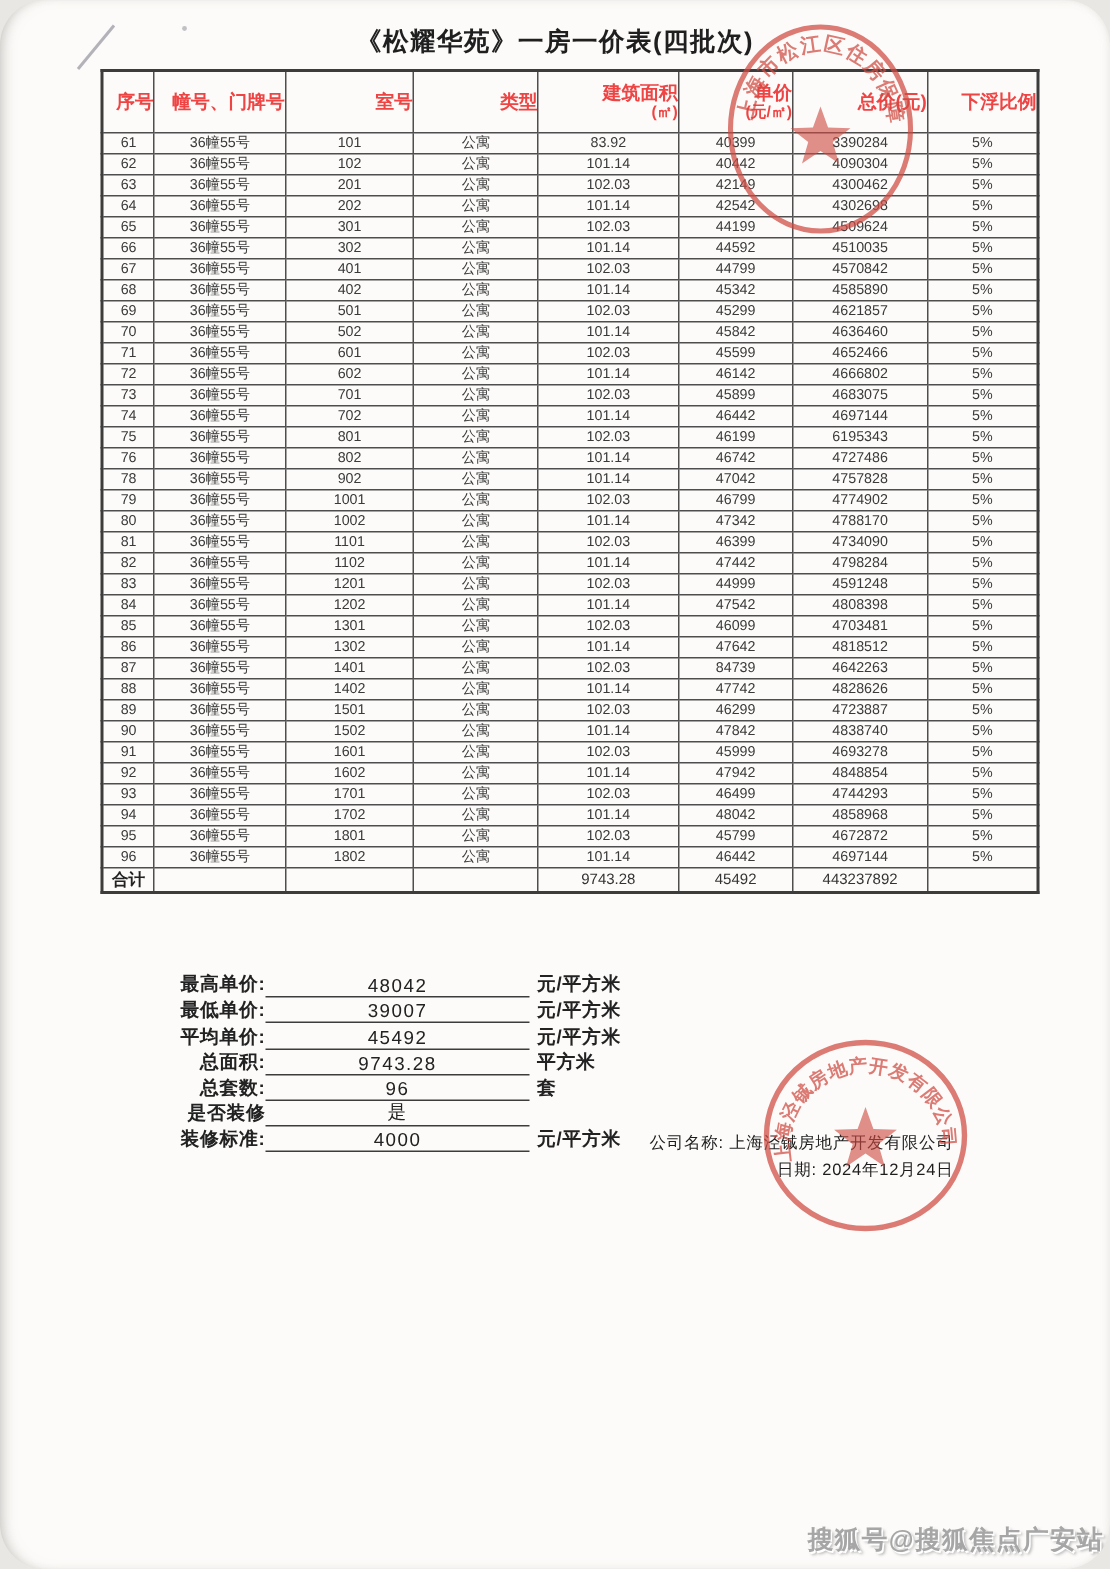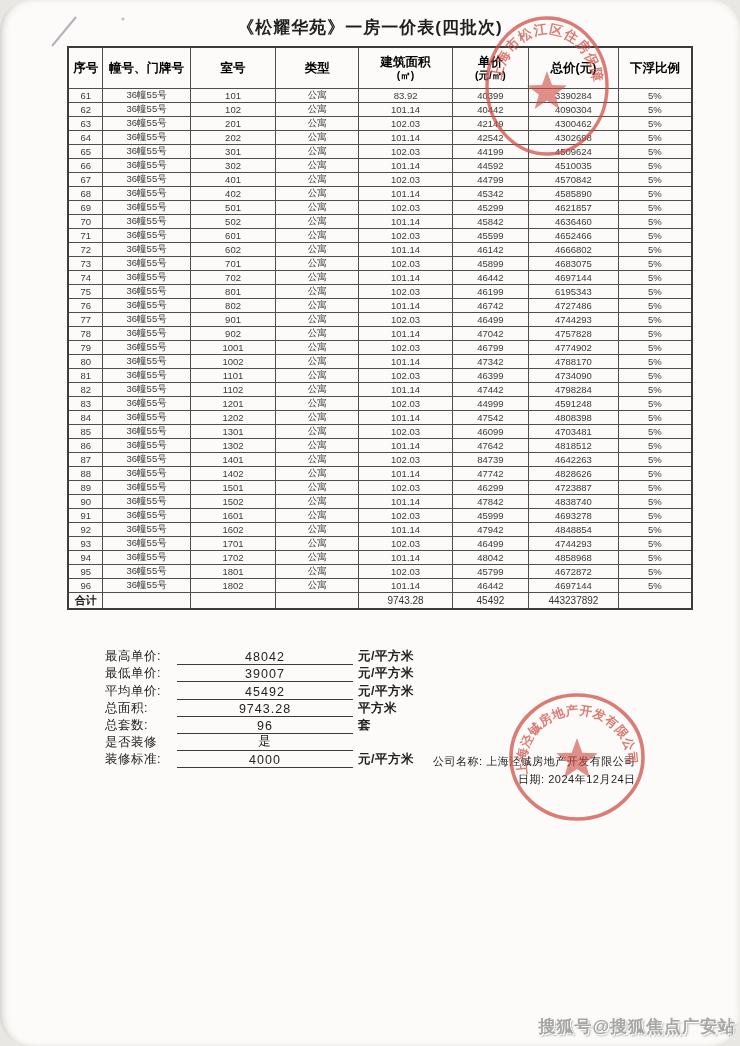--- a/index.html
+++ b/index.html
@@ -17,28 +17,28 @@
   }
   table.price {
     position:absolute; top:46px; left:67px; width:626px;
     border-collapse:collapse; table-layout:fixed;
     border:2px solid #3c3c3c;
   }
   table.price th, table.price td {
     border:1px solid #4e4e4e; text-align:center; vertical-align:middle;
     padding:0; overflow:hidden; white-space:nowrap;
   }
-  table.price th { height:41px; font-size:12.5px; font-weight:bold; color:#000000; line-height:1.15; }
+  table.price th { height:41px; font-size:12.5px; font-weight:bold; color:#ef4444; line-height:1.15;text-align:right; }
   table.price th .sub { font-size:10.5px; font-weight:bold; }
   table.price td { height:13.8px; font-size:9.5px; color:#3a3a3a; }
   tr.total-row td { height:16.5px; font-size:10px; color:#333; }
   tr.total-row td:first-child { font-size:11px; font-weight:bold; color:#222; }
   .summary { position:absolute; top:648px; left:105px; }
   .sum-line { display:flex; align-items:flex-end; height:17.2px; font-size:12.5px; color:#222; }
-  .sum-label { width:72px; font-weight:400; letter-spacing:.5px; }
+  .sum-label { width:72px; font-weight:700; letter-spacing:.5px;text-align:right; }
   .sum-value {
     display:inline-block; width:176px; text-align:center;
     border-bottom:1.3px solid #3c3c3c; font-size:12.5px; color:#222; letter-spacing:1px;
   }
   .sum-unit { margin-left:5px; font-weight:600; letter-spacing:.5px; }
   .company { position:absolute; top:754px; left:433px; font-size:11px; color:#1d1d1d; letter-spacing:.5px; }
   .company .line2 { margin-top:3px; margin-left:12px;text-align:right; }
   .stamp { position:absolute; pointer-events:none; }
   .watermark {
     position:absolute; right:4px; bottom:8px; font-size:17px; font-weight:bold;
@@ -255,30 +255,20 @@
           <td>76</td>
           <td>36幢55号</td>
           <td>802</td>
           <td>公寓</td>
           <td>101.14</td>
           <td>46742</td>
           <td>4727486</td>
           <td>5%</td>
         </tr>
         <tr>
-          <td>77</td>
-          <td>36幢55号</td>
-          <td>901</td>
-          <td>公寓</td>
-          <td>102.03</td>
-          <td>46499</td>
-          <td>4744293</td>
-          <td>5%</td>
-        </tr>
-        <tr>
           <td>78</td>
           <td>36幢55号</td>
           <td>902</td>
           <td>公寓</td>
           <td>101.14</td>
           <td>47042</td>
           <td>4757828</td>
           <td>5%</td>
         </tr>
         <tr>

